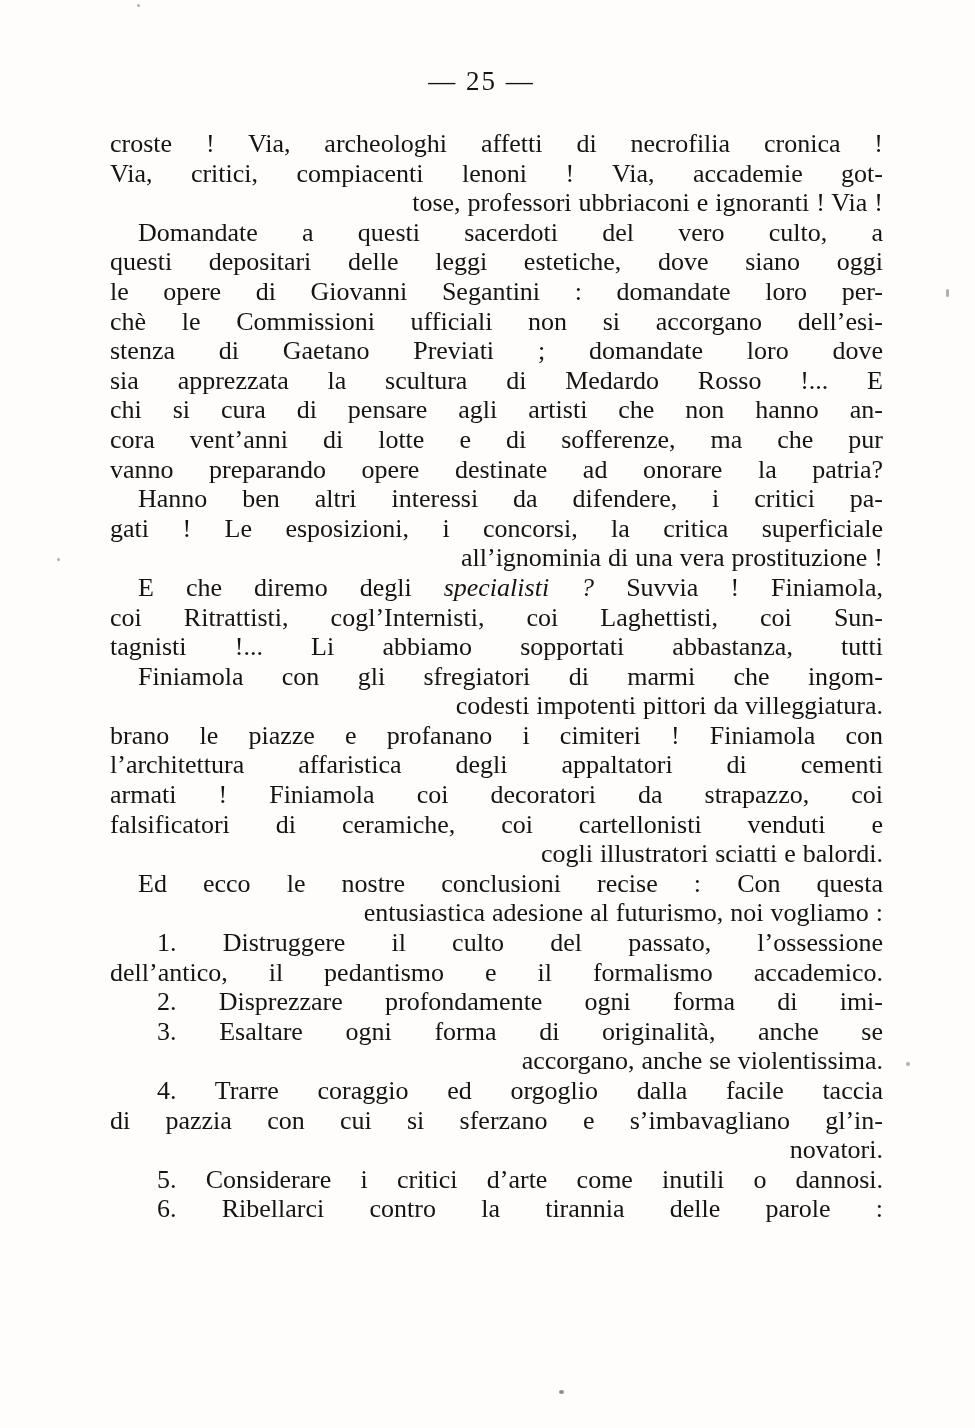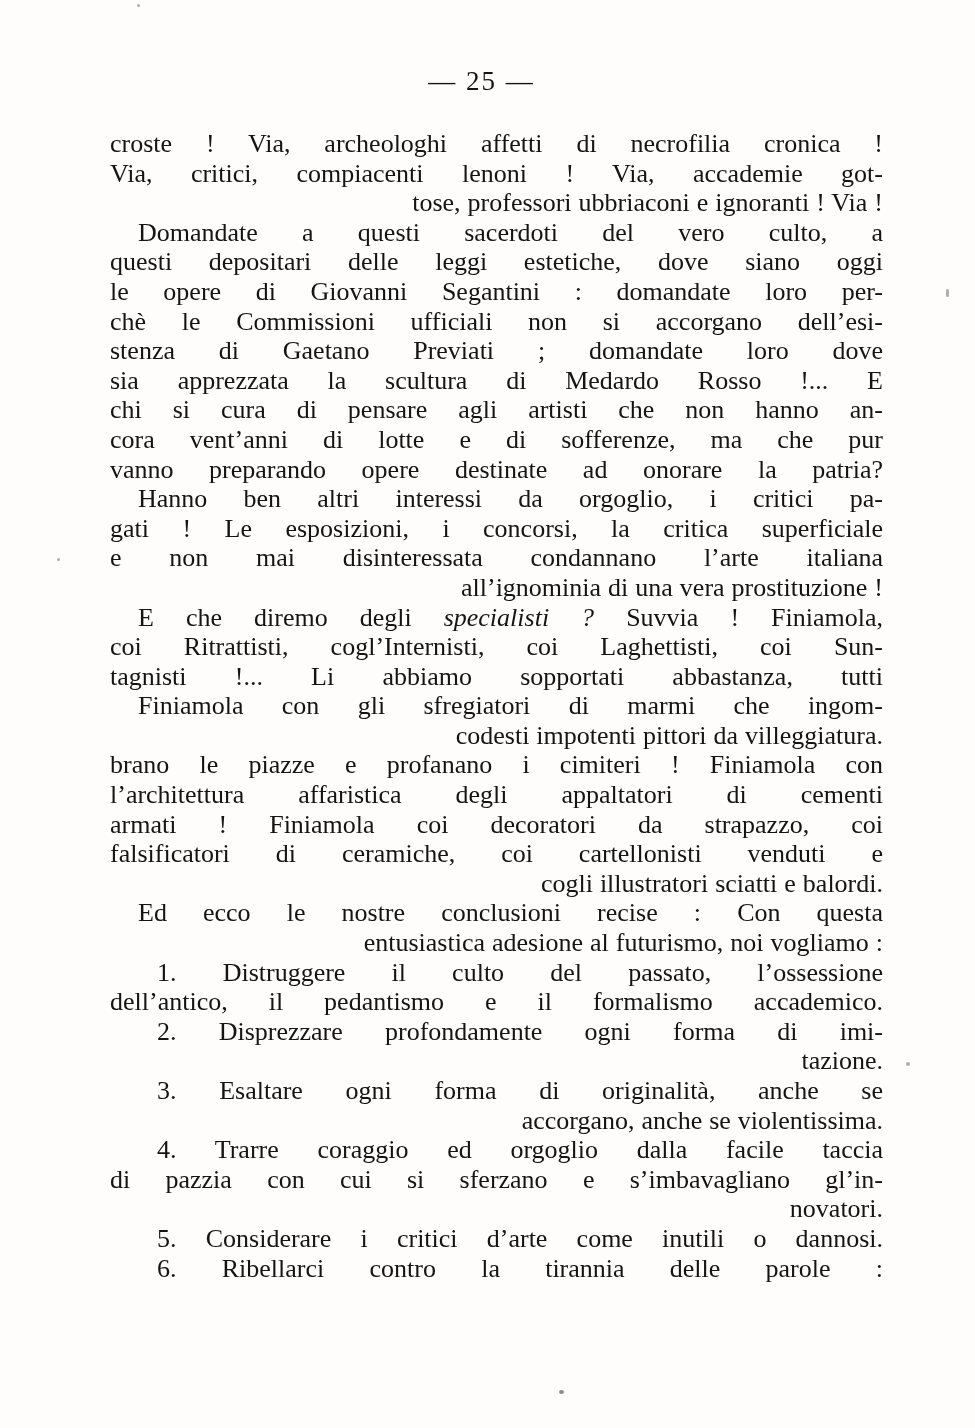--- a/index.html
+++ b/index.html
@@ -66,40 +66,38 @@
       <div class="line ind0">tose, professori ubbriaconi e ignoranti ! Via !</div>
       <div class="line ind1 just">Domandate a questi sacerdoti del vero culto, a</div>
       <div class="line ind0 just">questi depositari delle leggi estetiche, dove siano oggi</div>
       <div class="line ind0 just">le opere di Giovanni Segantini : domandate loro per-</div>
       <div class="line ind0 just">chè le Commissioni ufficiali non si accorgano dell’esi-</div>
       <div class="line ind0 just">stenza di Gaetano Previati ; domandate loro dove</div>
       <div class="line ind0 just">sia apprezzata la scultura di Medardo Rosso !... E</div>
       <div class="line ind0 just">chi si cura di pensare agli artisti che non hanno an-</div>
       <div class="line ind0 just">cora vent’anni di lotte e di sofferenze, ma che pur</div>
       <div class="line ind0 just">vanno preparando opere destinate ad onorare la patria?</div>
-      <div class="line ind1 just">Hanno ben altri interessi da orgoglio, i critici pa-</div>
+      <div class="line ind1 just">Hanno ben altri interessi da difendere, i critici pa-</div>
       <div class="line ind0 just">gati ! Le esposizioni, i concorsi, la critica superficiale</div>
-      <div class="line ind0 just">e non mai disinteressata condannano l’arte italiana</div>
       <div class="line ind0">all’ignominia di una vera prostituzione !</div>
       <div class="line ind1 just">E che diremo degli <i>specialisti ?</i> Suvvia ! Finiamola,</div>
       <div class="line ind0 just">coi Ritrattisti, cogl’Internisti, coi Laghettisti, coi Sun-</div>
       <div class="line ind0 just">tagnisti !... Li abbiamo sopportati abbastanza, tutti</div>
       <div class="line ind1 just">Finiamola con gli sfregiatori di marmi che ingom-</div>
       <div class="line ind0">codesti impotenti pittori da villeggiatura.</div>
       <div class="line ind0 just">brano le piazze e profanano i cimiteri ! Finiamola con</div>
       <div class="line ind0 just">l’architettura affaristica degli appaltatori di cementi</div>
       <div class="line ind0 just">armati ! Finiamola coi decoratori da strapazzo, coi</div>
       <div class="line ind0 just">falsificatori di ceramiche, coi cartellonisti venduti e</div>
       <div class="line ind0">cogli illustratori sciatti e balordi.</div>
       <div class="line ind1 just">Ed ecco le nostre conclusioni recise : Con questa</div>
       <div class="line ind0">entusiastica adesione al futurismo, noi vogliamo :</div>
       <div class="line ind2 just">1. Distruggere il culto del passato, l’ossessione</div>
       <div class="line ind0 just">dell’antico, il pedantismo e il formalismo accademico.</div>
       <div class="line ind2 just">2. Disprezzare profondamente ogni forma di imi-</div>
-      <div class="line ind0">tazione.</div>
       <div class="line ind2 just">3. Esaltare ogni forma di originalità, anche se</div>
       <div class="line ind0">accorgano, anche se violentissima.</div>
       <div class="line ind2 just">4. Trarre coraggio ed orgoglio dalla facile taccia</div>
       <div class="line ind0 just">di pazzia con cui si sferzano e s’imbavagliano gl’in-</div>
       <div class="line ind0">novatori.</div>
       <div class="line ind2 just">5. Considerare i critici d’arte come inutili o dannosi.</div>
       <div class="line ind2 just">6. Ribellarci contro la tirannia delle parole :</div>
     </div>
 
   <div class="speck s1"></div>

